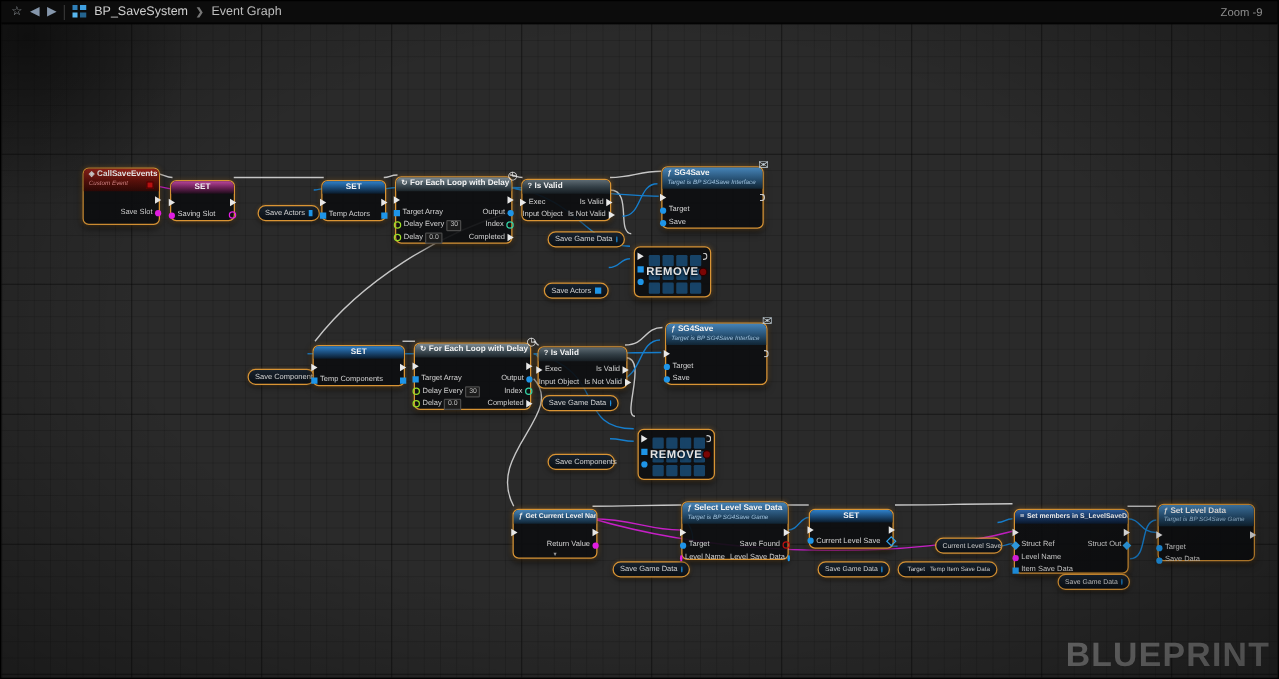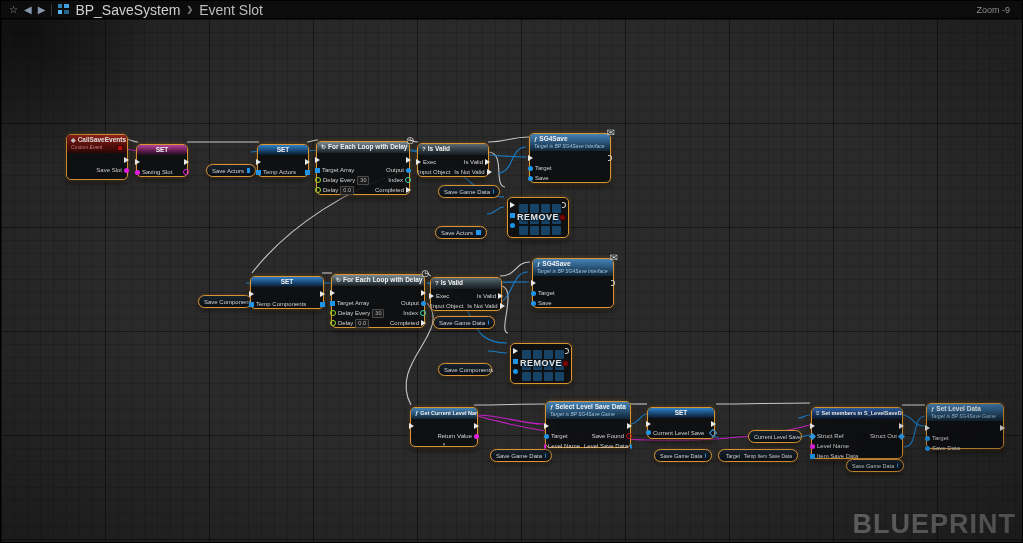--- a/index.html
+++ b/index.html
@@ -10,21 +10,21 @@
     border-bottom:1px solid #000;display:flex;align-items:center;gap:6px;padding:0 8px;box-sizing:border-box;z-index:50;}
   .tb-ic{color:#8596ab;font-size:10px;line-height:18px;cursor:pointer;}
   .tb-star{color:#9aa0a6;font-size:10px;}
   .tb-div{width:1px;height:12px;background:#333;}
   .bpicon{position:relative;width:11px;height:11px;display:inline-block;}
   .bpicon i{position:absolute;width:4px;height:4px;background:#3f9fe0;}
   .bpicon i:nth-child(1){left:0;top:0;background:#2f7fb8;}
   .bpicon i:nth-child(2){left:6px;top:0;width:5px;}
   .bpicon i:nth-child(3){left:0;top:6px;width:4px;background:#58b7f0;}
   .bpicon i:nth-child(4){left:6px;top:6px;width:5px;background:#24648f;}
-  .crumb{color:#cfcfcf;font-size:14px;}
+  .crumb{color:#cfcfcf;font-size:10px;}
   .crumb.dim{color:#bdbdbd;}
   .crumb-sep{color:#777;font-size:8px;font-weight:bold;}
   #zoomlabel{margin-left:auto;color:#8e8e8e;font-size:9px;padding-right:4px;}
   
   #canvas{position:absolute;left:0;top:18px;width:1023px;height:525px;background-color:#2a2a2a;
     background-image:
       linear-gradient(rgba(0,0,0,.38) 1px,transparent 1px),
       linear-gradient(90deg,rgba(0,0,0,.38) 1px,transparent 1px),
       linear-gradient(rgba(0,0,0,.15) 1px,transparent 1px),
       linear-gradient(90deg,rgba(0,0,0,.15) 1px,transparent 1px);
@@ -101,21 +101,21 @@
     <span class="tb-ic">▶</span>
     <span class="tb-div"></span>
     <span class="bpicon">
         <i></i>
         <i></i>
         <i></i>
         <i></i>
       </span>
     <span class="crumb">BP_SaveSystem</span>
     <span class="crumb-sep">❯</span>
-    <span class="crumb dim">Event Slot</span>
+    <span class="crumb dim">Event Graph</span>
     <span id="zoomlabel">Zoom -9</span>
   </div>
 
   <div id="canvas">
 
     <svg id="wires" width="1023" height="525" viewBox="0 18 1023 525">
       <g fill="none" stroke="#d8d8d8" stroke-width="1.1" opacity="0.9">
         <path d="M124,138 C130,138 131,141 137,141"></path>
         <path d="M186,141 C212,141 232,141 258,141"></path>
         <path d="M306,141 C311,141 311,139 317,139"></path>

